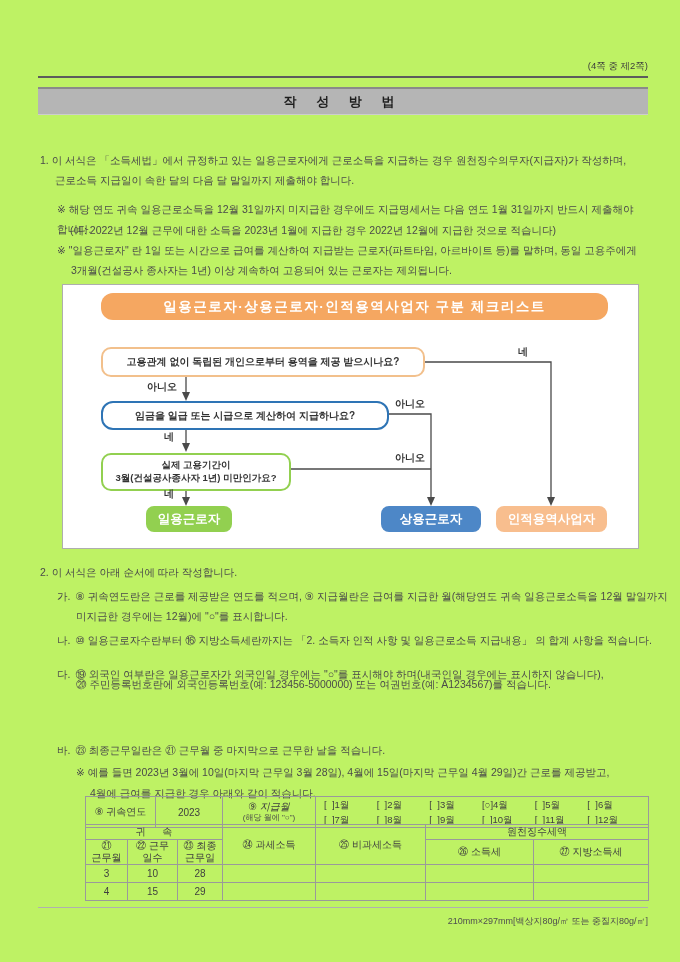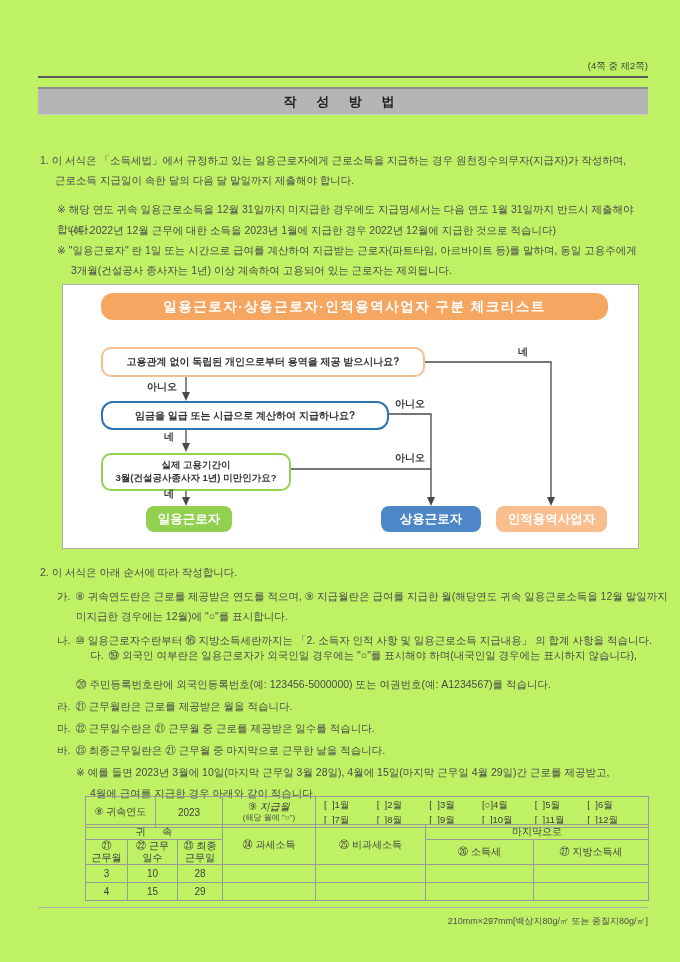--- a/index.html
+++ b/index.html
@@ -122,30 +122,24 @@
   </div>
 
   <div class="abs s2" style="left:40px;top:562px;width:611px;">2. 이 서식은 아래 순서에 따라 작성합니다.</div>
 
   <div class="abs s2 s2item" style="top:586px;">
     <span class="ilabel">가.</span><span>⑧ 귀속연도란은 근로를 제공받은 연도를 적으며, ⑨ 지급월란은 급여를 지급한 월(해당연도 귀속 일용근로소득을 12월 말일까지 미지급한 경우에는 12월)에 "○"를 표시합니다.</span>
   </div>
   <div class="abs s2 s2item" style="top:630px;">
     <span class="ilabel">나.</span><span>⑩ 일용근로자수란부터 ⑯ 지방소득세란까지는 「2. 소득자 인적 사항 및 일용근로소득 지급내용」 의 합계 사항을 적습니다.</span>
   </div>
-  <div class="abs s2 s2item" style="top:645px;text-align:center;">
+  <div class="abs s2 s2item" style="top:664px;">
     <span class="ilabel">다.</span><span>⑲ 외국인 여부란은 일용근로자가 외국인일 경우에는 "○"를 표시해야 하며(내국인일 경우에는 표시하지 않습니다),</span>
   </div>
   <div class="abs s2 subline" style="top:674px;">⑳ 주민등록번호란에 외국인등록번호(예: 123456-5000000) 또는 여권번호(예: A1234567)를 적습니다.</div>
-  <div class="abs s2 s2item" style="top:696px;">
-    <span class="ilabel">라.</span><span>㉑ 근무월란은 근로를 제공받은 월을 적습니다.</span>
-  </div>
-  <div class="abs s2 s2item" style="top:718px;">
-    <span class="ilabel">마.</span><span>㉒ 근무일수란은 ㉑ 근무월 중 근로를 제공받은 일수를 적습니다.</span>
-  </div>
   <div class="abs s2 s2item" style="top:740px;">
     <span class="ilabel">바.</span><span>㉓ 최종근무일란은 ㉑ 근무월 중 마지막으로 근무한 날을 적습니다.</span>
   </div>
   <div class="abs s2 exnote1" style="top:762px;">※ 예를 들면 2023년 3월에 10일(마지막 근무일 3월 28일), 4월에 15일(마지막 근무일 4월 29일)간 근로를 제공받고,</div>
   <div class="abs s2 exnote2" style="top:783px;">4월에 급여를 지급한 경우 아래와 같이 적습니다.</div>
 
   <table class="abs ta">
     <colgroup>
         <col style="width:70px">
         <col style="width:67px">
@@ -190,21 +184,21 @@
         <col style="width:93px">
         <col style="width:110px">
         <col style="width:108px">
         <col style="width:115px">
       </colgroup>
     <tbody>
         <tr>
       <th class="band" colspan="3">귀      속</th>
       <th rowspan="2">㉔ 과세소득</th>
       <th rowspan="2">㉕ 비과세소득</th>
-      <th class="band" colspan="2">마지막으로</th>
+      <th class="band" colspan="2">원천징수세액</th>
     </tr>
     <tr class="sub">
       <th>㉑ 근무월</th>
       <th>㉒ 근무 일수</th>
       <th>㉓ 최종 근무일</th>
       <th>㉖ 소득세</th>
       <th>㉗ 지방소득세</th>
     </tr>
     <tr class="drow">
       <td>3</td>

